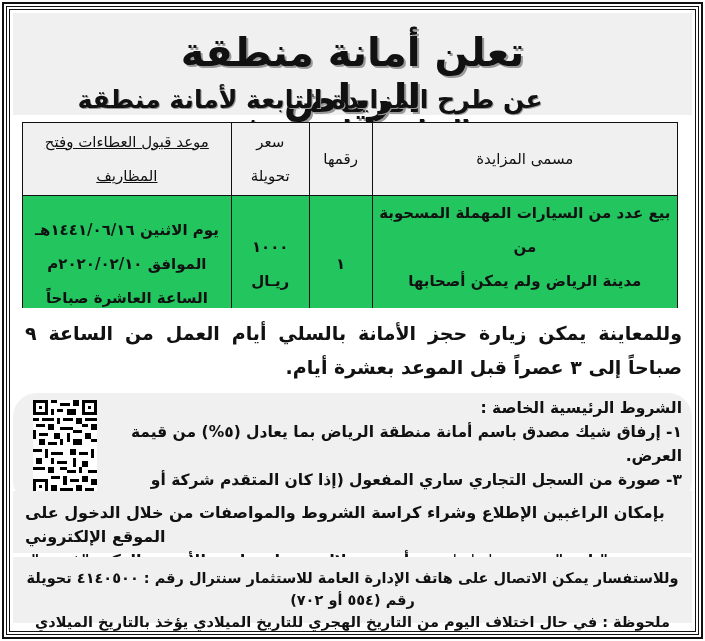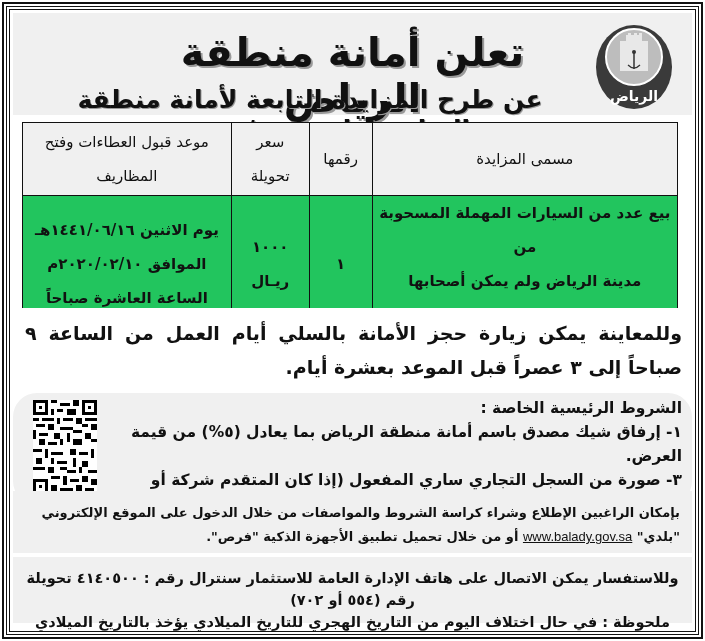--- a/index.html
+++ b/index.html
@@ -38,59 +38,44 @@
   table.auction th, table.auction td {
     border: 1.5px solid #111; text-align: center; vertical-align: middle;
     font-size: 15px; line-height: 34px; padding: 0 6px;
   }
   table.auction thead tr { height: 73px; }
   table.auction th { font-weight: normal; background: #f0f0f0; }
   table.auction td { font-weight: bold; background: #22c55e; }
   .c-name { width: 306px; }
   .c-num { width: 63px; }
   .c-price { width: 78px; }
-  .c-date { width: 209px; }
+  .c-date { width: 209px; text-decoration: underline; }
 
   .note-text {
     position: absolute; top: 8px; right: 10px; left: 12px;
     font-size: 19px; line-height: 34px; text-align: justify; font-weight: 600;
   }
 
   .qr { position: absolute; left: 20px; top: 7px; width: 64px; height: 94px; background: #fff; }
   .terms { position: absolute; top: 3px; right: 10px; left: 95px; font-size: 15.5px; line-height: 24px; font-weight: 600; }
   .terms li { list-style: none; }
 
-  .web-text { position: absolute; top: 10px; left: 12px; right: 12px; text-align: right; font-size: 13px; line-height: 24px; font-weight: 600; }
+  .web-text { position: absolute; top: 10px; left: 12px; right: 12px; text-align: left; font-size: 16px; line-height: 24px; font-weight: 600; }
   .web-link { font-family: "Liberation Sans", sans-serif; font-weight: normal; text-decoration: underline; color: #111; direction: ltr; unicode-bidi: embed; }
 
   .contact-text { position: absolute; top: 10px; left: 12px; right: 12px; text-align: center; font-size: 14.5px; line-height: 22px; font-weight: bold; }
 </style>
 </head>
 <body>
 
 <div class="frame-outer"></div>
 <div class="frame-mid"></div>
 <div class="frame-inner"></div>
 
 <section class="panel panel-header">
-  <div class="logo">
-    <svg width="80" height="88" viewBox="0 0 80 88">
-      <ellipse cx="40" cy="44" rx="38" ry="42" fill="#3a3a3a"></ellipse>
-      <circle cx="40" cy="34" r="28" fill="#bdbdbd" stroke="#fff" stroke-width="2"></circle>
-      <rect x="26" y="18" width="28" height="30" fill="#e8e8e8"></rect>
-      <rect x="32" y="12" width="16" height="10" fill="#e8e8e8"></rect>
-      <rect x="34" y="10" width="3" height="3" fill="#e8e8e8"></rect>
-      <rect x="40" y="10" width="3" height="3" fill="#e8e8e8"></rect>
-      <rect x="45" y="10" width="3" height="3" fill="#e8e8e8"></rect>
-      <line x1="40" y1="30" x2="40" y2="46" stroke="#333" stroke-width="1.5"></line>
-      <path d="M34 42 Q40 48 46 42" stroke="#333" stroke-width="1.2" fill="none"></path>
-      <circle cx="40" cy="29" r="2" fill="#333"></circle>
-      <text x="40" y="78" text-anchor="middle" font-size="14" font-weight="bold" fill="#fff" font-family="DejaVu Sans, sans-serif">الرياض</text>
-    </svg>
-  </div>
   <h1 class="title-main">تعلن أمانة منطقة الرياض</h1>
   <h2 class="title-sub">عن طرح المزايدة التابعة لأمانة منطقة الرياض لعام ١٤٤١/١٤٤٢ هـ</h2>
 </section>
 
 <table class="auction">
   <thead>
     <tr>
       <th class="c-name"><span>مسمى المزايدة</span></th>
       <th class="c-num"><span>رقمها</span></th>
       <th class="c-price">

